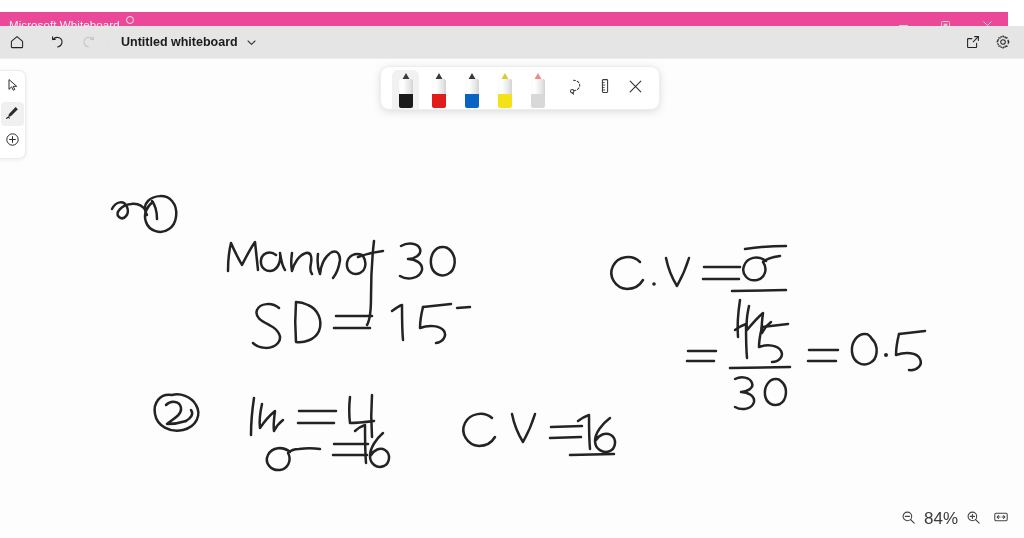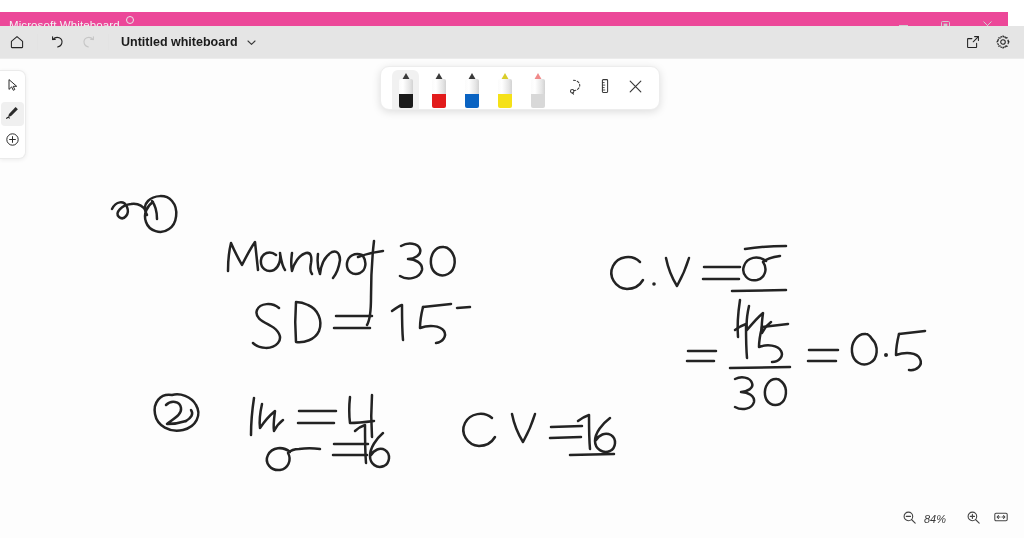--- a/index.html
+++ b/index.html
@@ -210,24 +210,23 @@
     align-items: center;
     gap: 2px;
   }
   .zoom-btn {
     width: 26px; height: 24px;
     display: flex; align-items: center; justify-content: center;
     color: #444;
   }
   .zoom-label {
     min-width: 34px;
-    text-align: left;
-    font-size: 11px;
+    text-align: right;
+    font-size: 17px;
     color: #3a3a3a;
-    font-style: italic;
   }
 </style>
 </head>
 <body>
 
 <div class="app">
 
   <div class="titlebar">
     <span class="titlebar-title">Microsoft Whiteboard</span>
     <span class="title-badge"></span>

